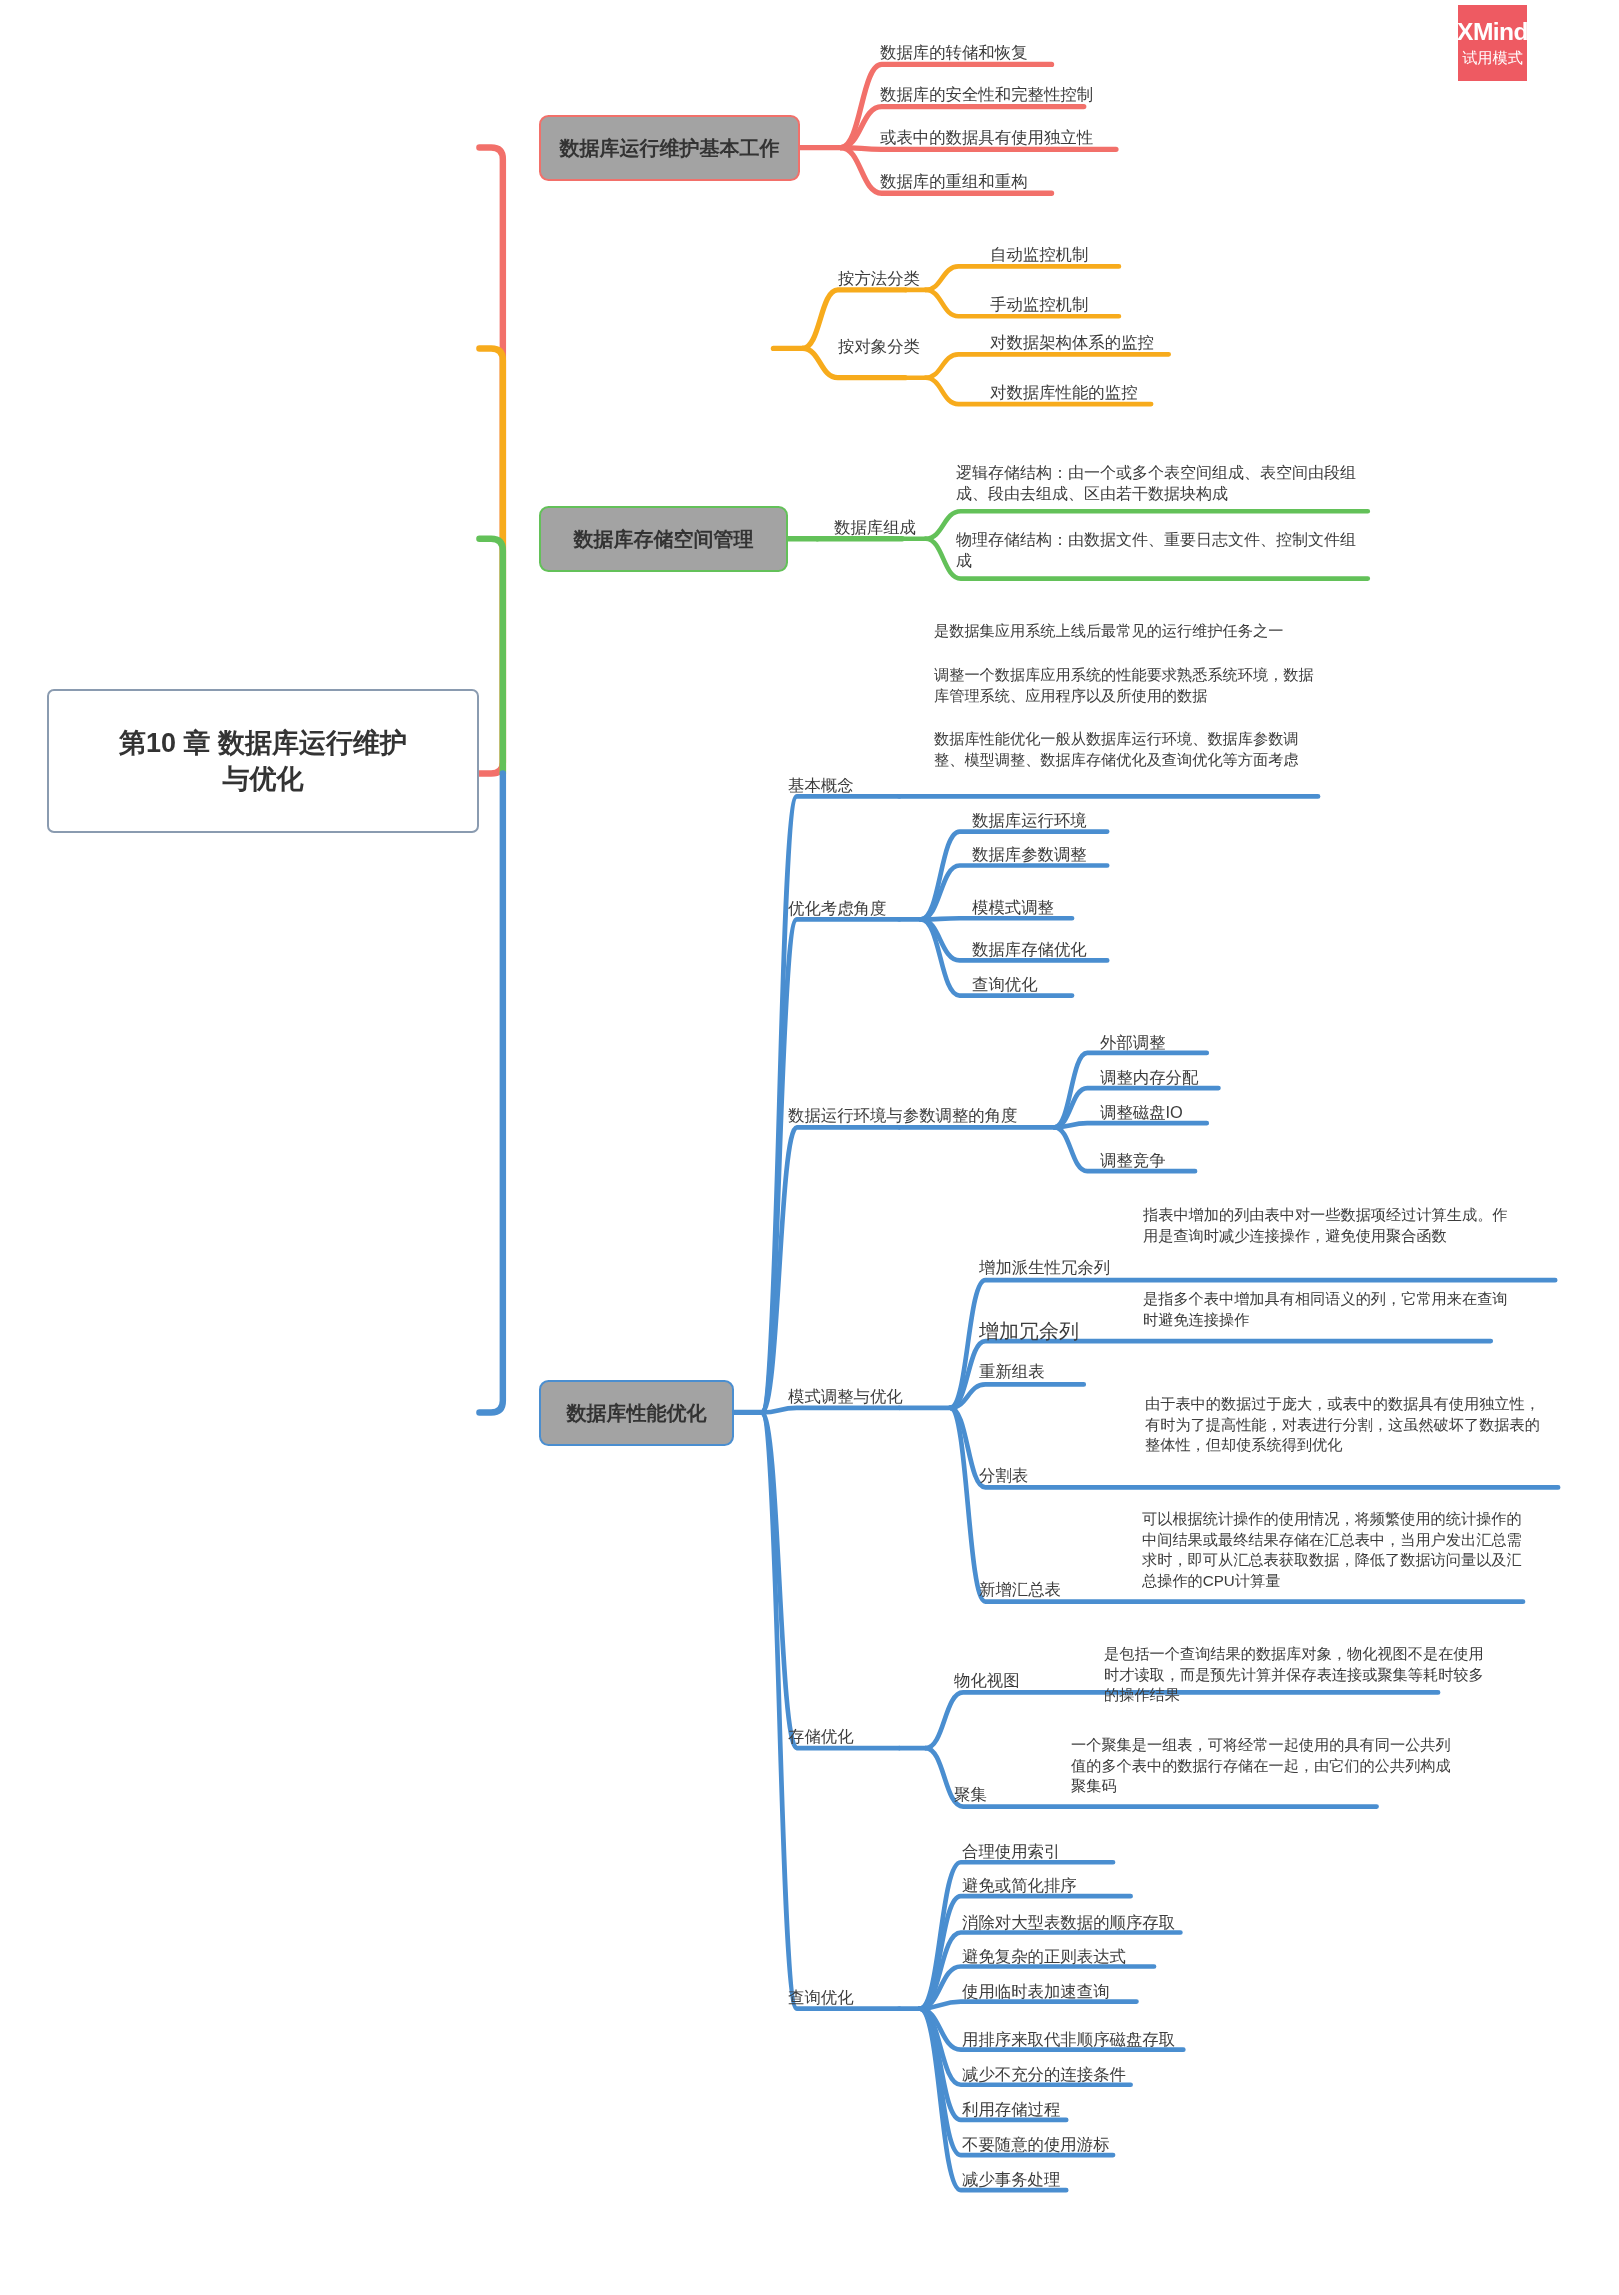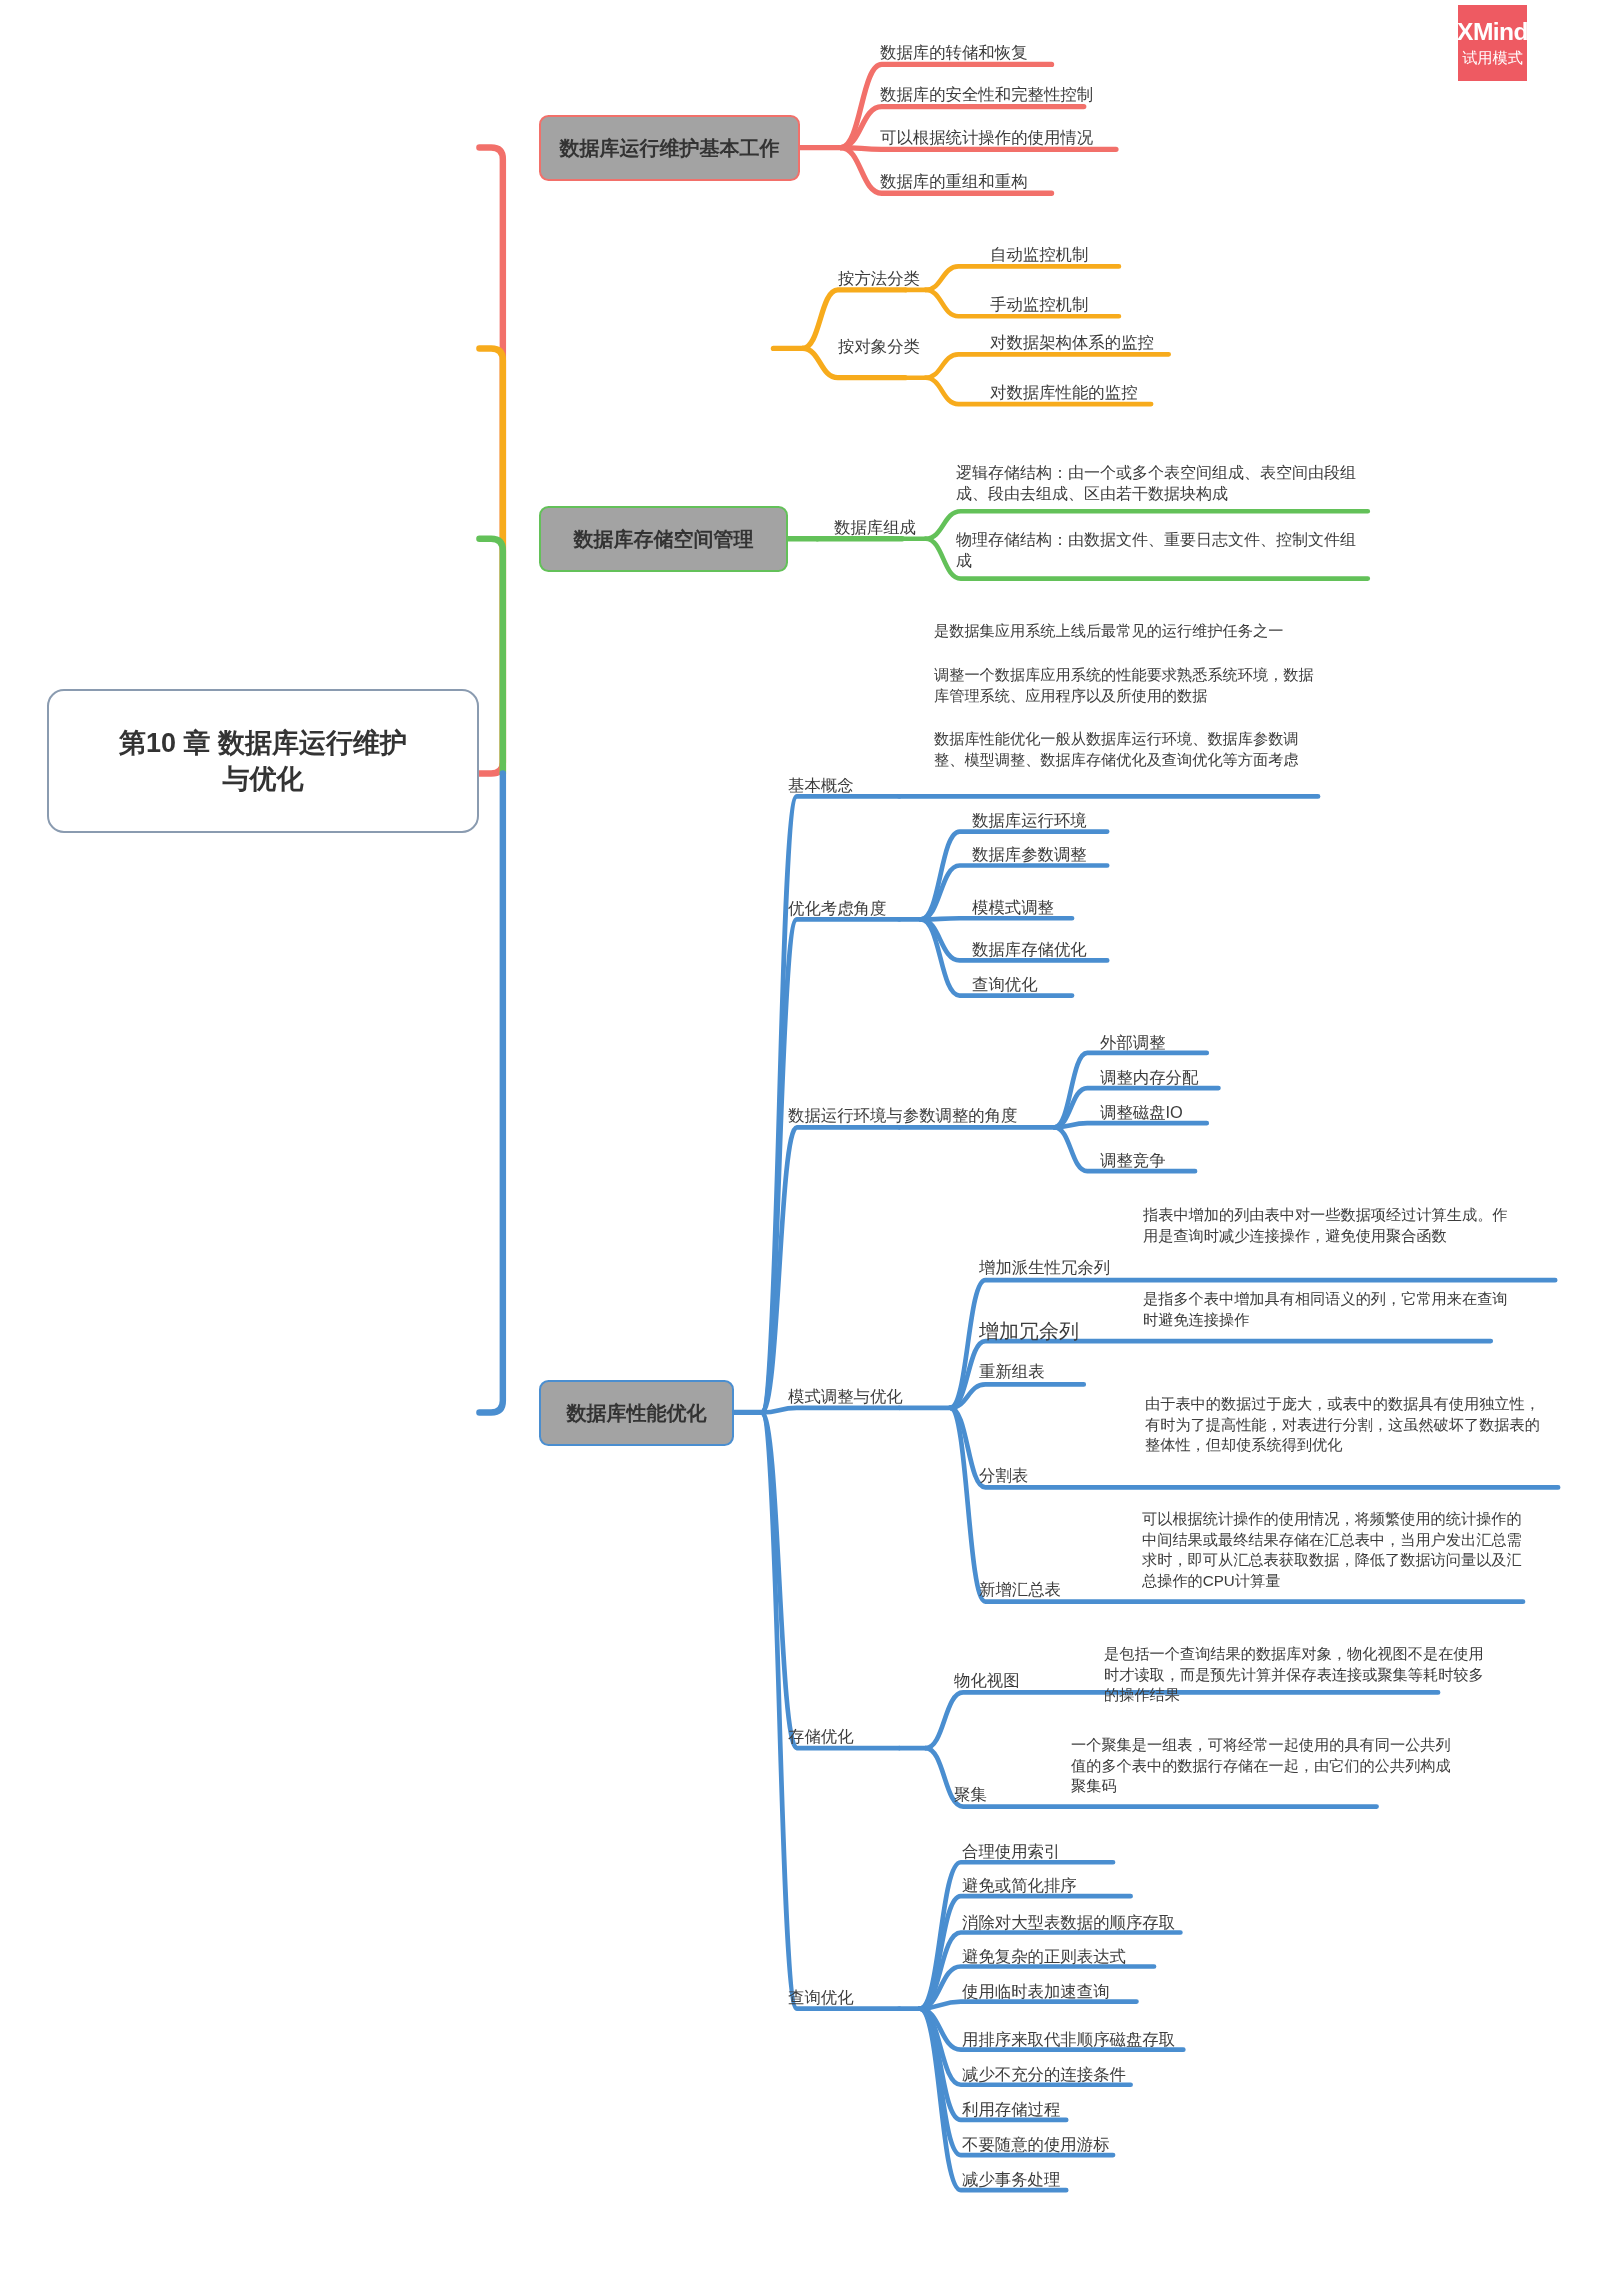--- a/index.html
+++ b/index.html
@@ -7,21 +7,21 @@
     font-family:"Liberation Sans","DejaVu Sans",sans-serif;
     width:1620px;height:2295px;position:relative;overflow:hidden;
   }
   #stage{position:absolute;left:0;top:0;width:1620px;height:2295px;}
   #wires{position:absolute;left:0;top:0;width:1620px;height:2295px;}
 
   
   .node{position:absolute;box-sizing:border-box;}
 
   .rootbox{
-    border:2.3px solid #8a9bb0;border-radius:17px;background:#fff;
+    border:2.3px solid #8a9bb0;border-radius:7px;background:#fff;
     display:flex;align-items:center;justify-content:center;text-align:center;
     font-weight:bold;color:#333333;line-height:1.35;
   }
   .mainbox{
     border:2.3px solid #000;border-radius:9.4px;background:#a3a3a3;
     display:flex;align-items:center;justify-content:center;text-align:center;
     font-weight:bold;color:#333333;white-space:nowrap;
   }
   .mainbox.red{border-color:#f2706a;}
   .mainbox.orange{border-color:#f7ab1c;}
@@ -142,21 +142,21 @@
     <span>数据库运行维护基本工作</span>
   </div>
 
   <div class="node leaf" style="left:880px;top:41px;height:22px;font-size:16.4px;">
     <span>数据库的转储和恢复</span>
     </div>
   <div class="node leaf" style="left:880px;top:83px;height:22px;font-size:16.4px;">
     <span>数据库的安全性和完整性控制</span>
     </div>
   <div class="node leaf" style="left:880px;top:126px;height:22px;font-size:16.4px;">
-    <span>可以根据统计操作的使用情况</span>
+    <span>或表中的数据具有使用独立性</span>
     </div>
   <div class="node leaf" style="left:880px;top:170px;height:22px;font-size:16.4px;">
     <span>数据库的重组和重构</span>
     </div>
 
 
   <div class="node sublabel" style="left:838px;top:269px;font-size:16.4px;">
     <span>按方法分类</span></div>
   <div class="node sublabel" style="left:838px;top:337px;font-size:16.4px;">
     <span>按对象分类</span></div>

